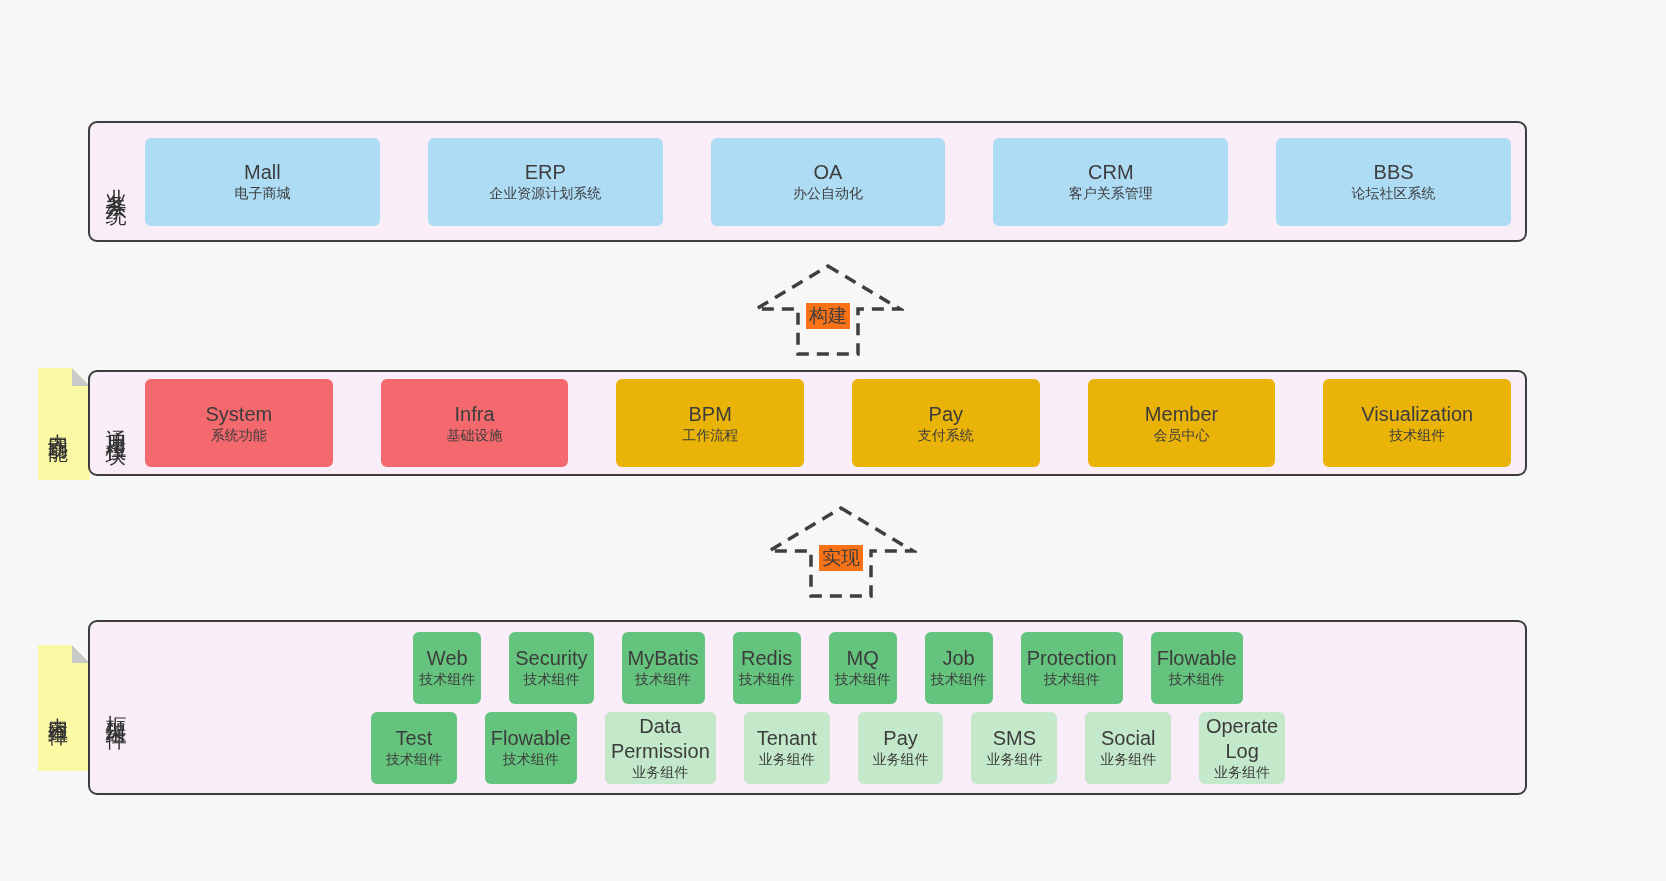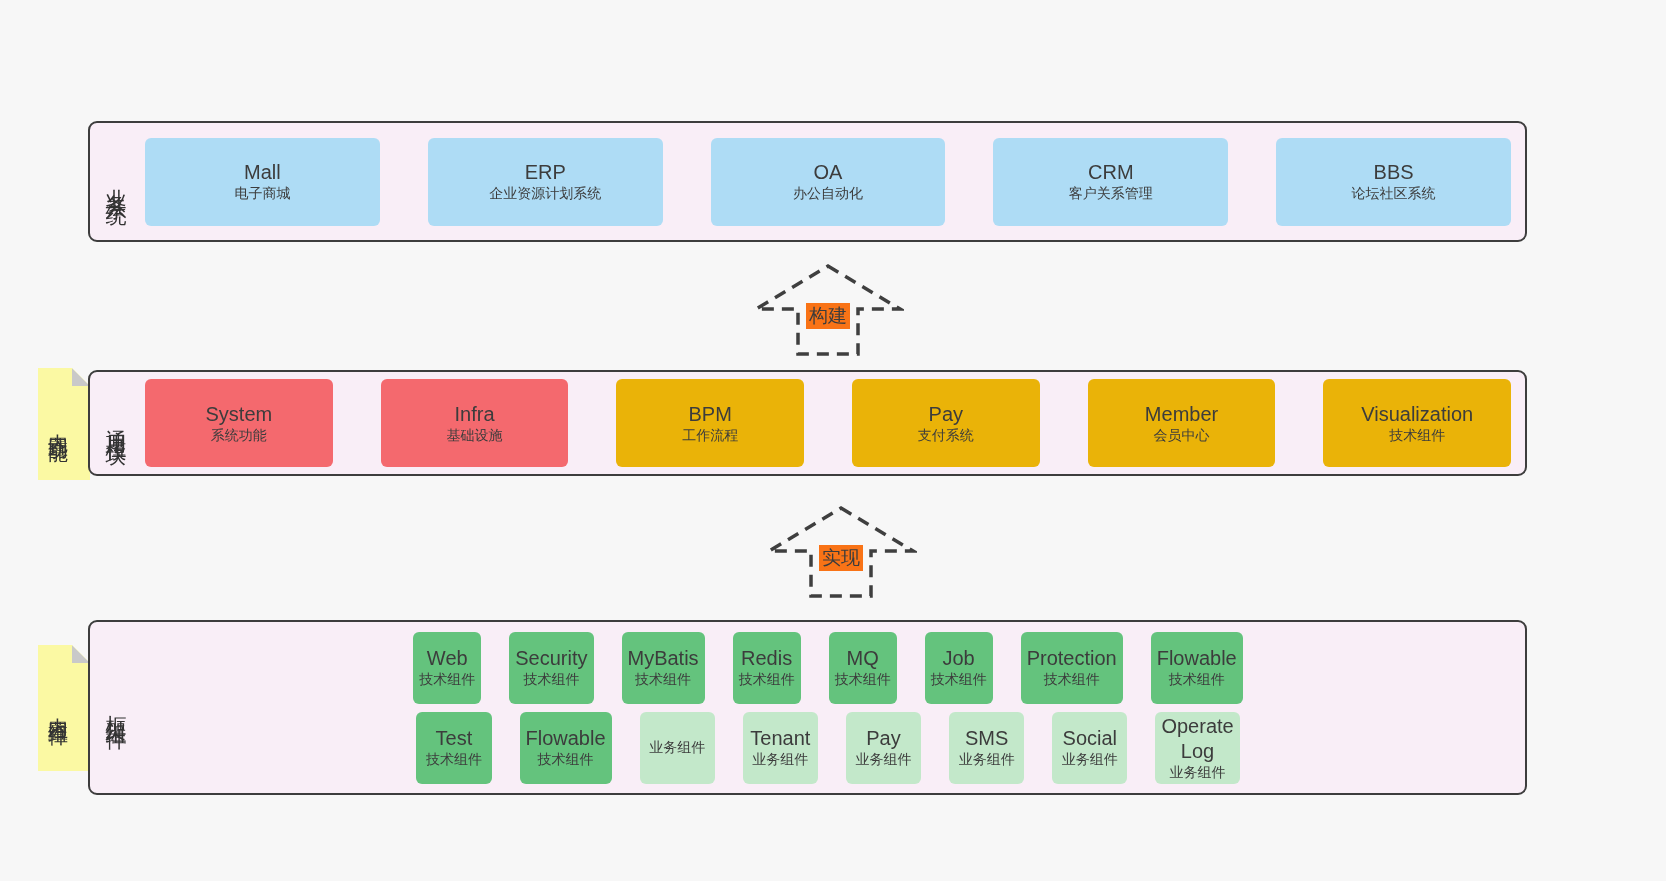--- a/index.html
+++ b/index.html
@@ -189,20 +189,21 @@
     <div class="subrow">
       <div class="box green">
         <div class="en">Test</div>
         <div class="zh">技术组件</div>
       </div>
       <div class="box green">
         <div class="en">Flowable</div>
         <div class="zh">技术组件</div>
       </div>
       <div class="box lightgreen">
+        <div class="en">Data Permission</div>
         <div class="zh">业务组件</div>
       </div>
       <div class="box lightgreen">
         <div class="en">Tenant</div>
         <div class="zh">业务组件</div>
       </div>
       <div class="box lightgreen">
         <div class="en">Pay</div>
         <div class="zh">业务组件</div>
       </div>

